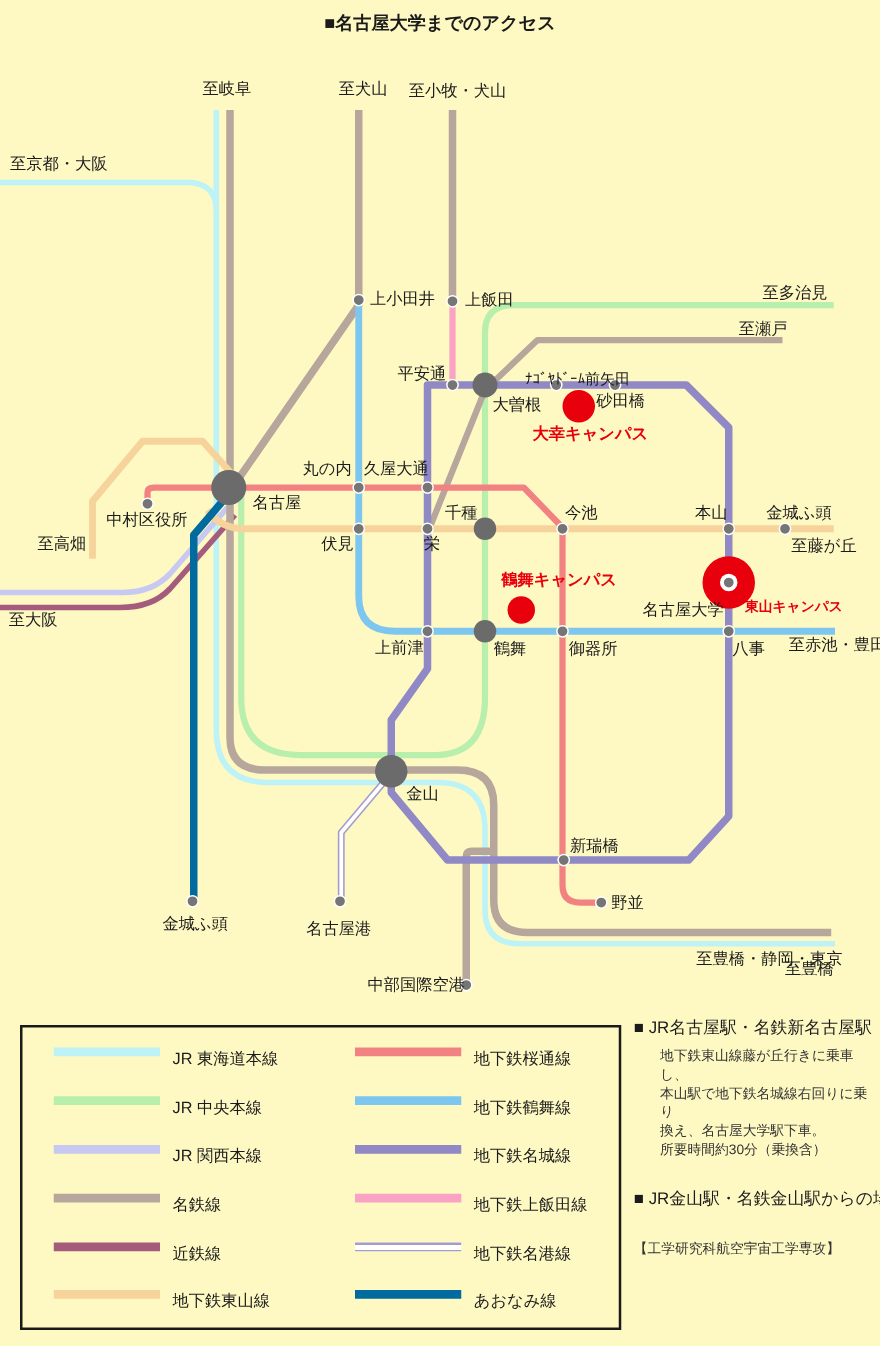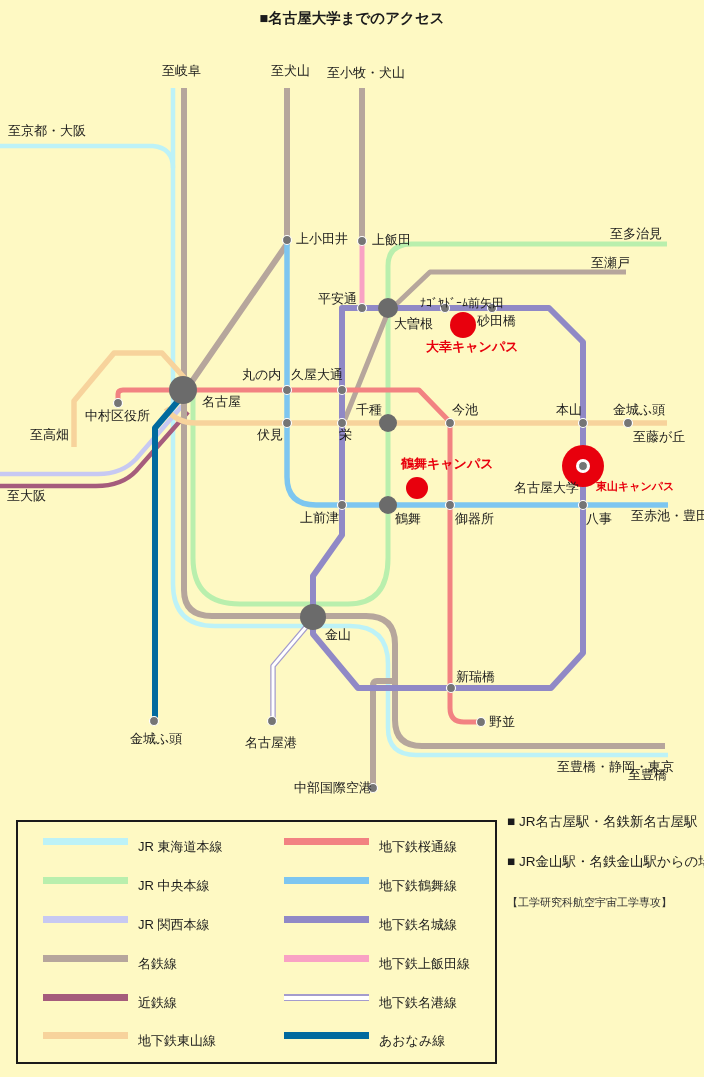--- a/index.html
+++ b/index.html
@@ -203,20 +203,26 @@
       <span class="leg-label">地下鉄名港線</span>
     </div>
     <div class="leg-row" style="left:266px;top:210px">
       <span class="swatch" style="background-color: rgb(1, 106, 158);"></span>
       <span class="leg-label">あおなみ線</span>
     </div>
   </div>
 
   <div id="notes">
     <div class="note-h">■ JR名古屋駅・名鉄新名古屋駅</div>
+    <div class="note-body">
+      <div>地下鉄東山線藤が丘行きに乗車し、</div>
+      <div>本山駅で地下鉄名城線右回りに乗り</div>
+      <div>換え、名古屋大学駅下車。</div>
+      <div>所要時間約30分（乗換含）</div>
+    </div>
     <div class="note-h" style="margin-top:22px">■ JR金山駅・名鉄金山駅からの場合</div>
     <div class="contact">
       <div>【工学研究科航空宇宙工学専攻】</div>
 
     </div>
   </div>
 
 </div>
 
 </body></html>

